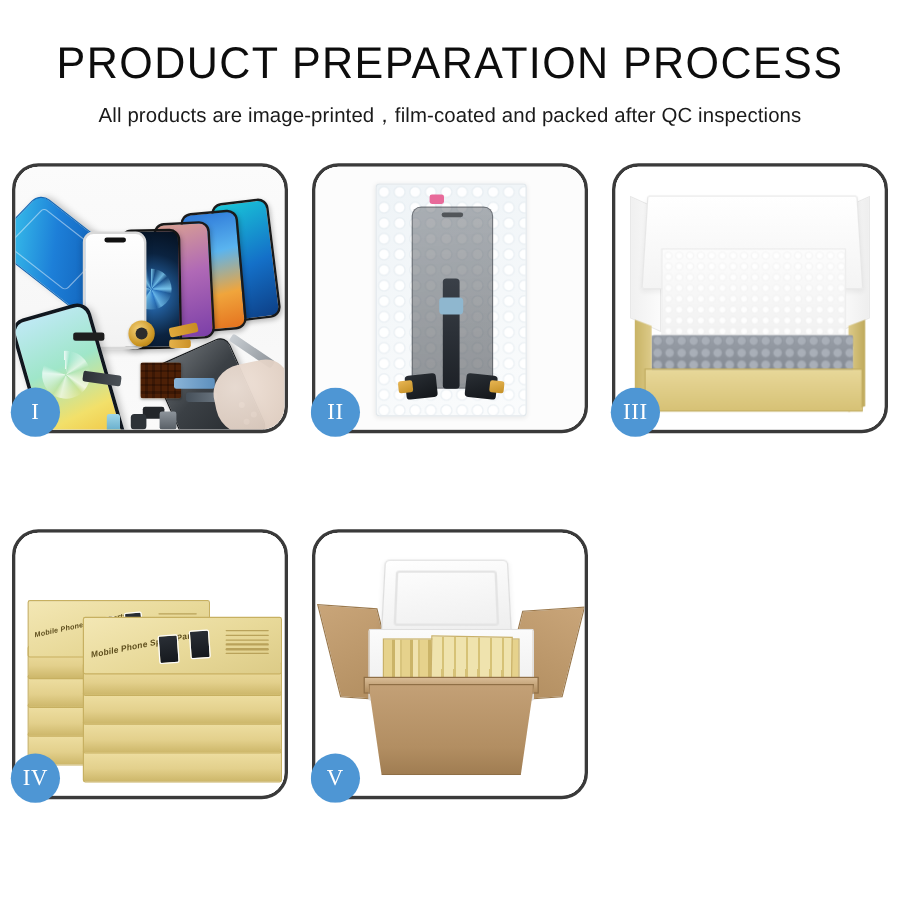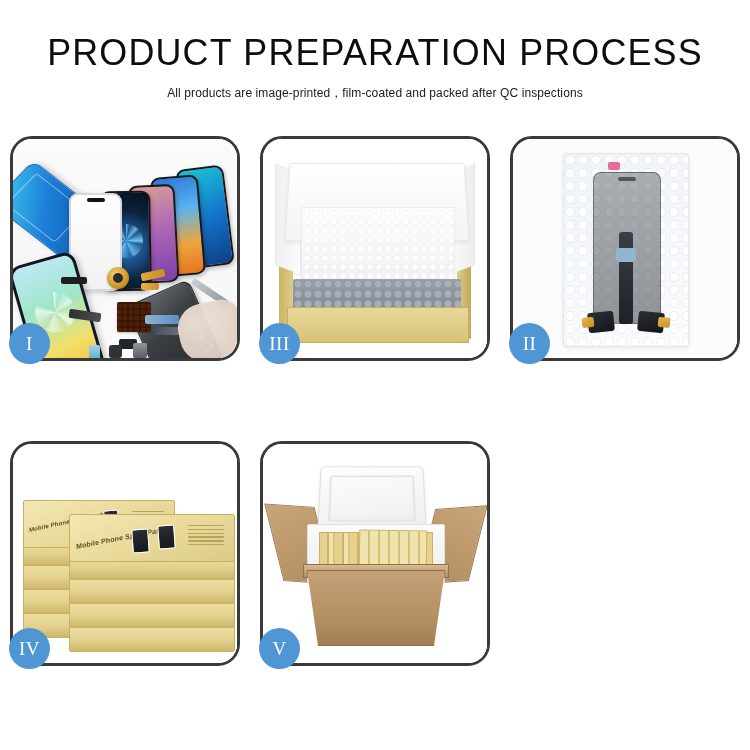--- a/index.html
+++ b/index.html
@@ -25,21 +25,21 @@
     font-size: 37px;
     font-weight: 400;
     letter-spacing: 1.2px;
     color: #0d0d0d;
     line-height: 1;
     transform: scaleX(0.97);
     white-space: nowrap;
   }
   .subtitle {
     margin-top: 14px;
-    font-size: 12px;
+    font-size: 17px;
     font-weight: 400;
     color: #1a1a1a;
     letter-spacing: 0.1px;
     white-space: nowrap;
   }
 
   
   .grid {
     position: absolute;
     top: 136px;
@@ -457,37 +457,20 @@
         <div class="screw" style="left:190px;top:210px"></div>
         <div class="tool"></div>
         <div class="hand"></div>
       </div>
     </div>
     <div class="badge">I</div>
   </div>
 
   <div class="panel">
     <div class="panel-inner">
-      <div class="scene3">
-        <div class="b3-lidflap-l"></div>
-        <div class="b3-lidflap-r"></div>
-        <div class="b3-lid"></div>
-        <div class="b3-foam"></div>
-        <div class="b3-side-l"></div>
-        <div class="b3-side-r"></div>
-        <div class="b3-inner"></div>
-        <div class="b3-bubbles"></div>
-        <div class="b3-front"></div>
-      </div>
-    </div>
-    <div class="badge">III</div>
-  </div>
-
-  <div class="panel">
-    <div class="panel-inner">
       <div class="scene2">
         <div class="bubblebag">
           <div class="pinktab"></div>
           <div class="lcd">
             <div class="lcd-notch"></div>
           </div>
           <div class="flexcable"></div>
           <div class="conn-l">
             <div class="gold-tab" style="left:-6px;top:4px"></div>
           </div>
@@ -495,20 +478,37 @@
             <div class="gold-tab" style="right:-6px;top:4px"></div>
           </div>
         </div>
       </div>
     </div>
     <div class="badge">II</div>
   </div>
 
   <div class="panel">
     <div class="panel-inner">
+      <div class="scene3">
+        <div class="b3-lidflap-l"></div>
+        <div class="b3-lidflap-r"></div>
+        <div class="b3-lid"></div>
+        <div class="b3-foam"></div>
+        <div class="b3-side-l"></div>
+        <div class="b3-side-r"></div>
+        <div class="b3-inner"></div>
+        <div class="b3-bubbles"></div>
+        <div class="b3-front"></div>
+      </div>
+    </div>
+    <div class="badge">III</div>
+  </div>
+
+  <div class="panel">
+    <div class="panel-inner">
       <div class="scene4">
         <div class="stack">
 
           <div class="sbox" style="left:4px;top:150px;width:150px;"></div>
           <div class="sbox" style="left:4px;top:126px;width:150px;"></div>
           <div class="sbox" style="left:4px;top:102px;width:150px;"></div>
           <div class="sbox" style="left:4px;top:78px;width:150px;"></div>
           <div class="sbox top" style="left:4px;top:40px;width:150px;">
             <div class="lidface">
               <div class="boxlabel" style="left:5px;top:26px;transform:rotate(-12deg)">Mobile Phone Spare Parts</div>

